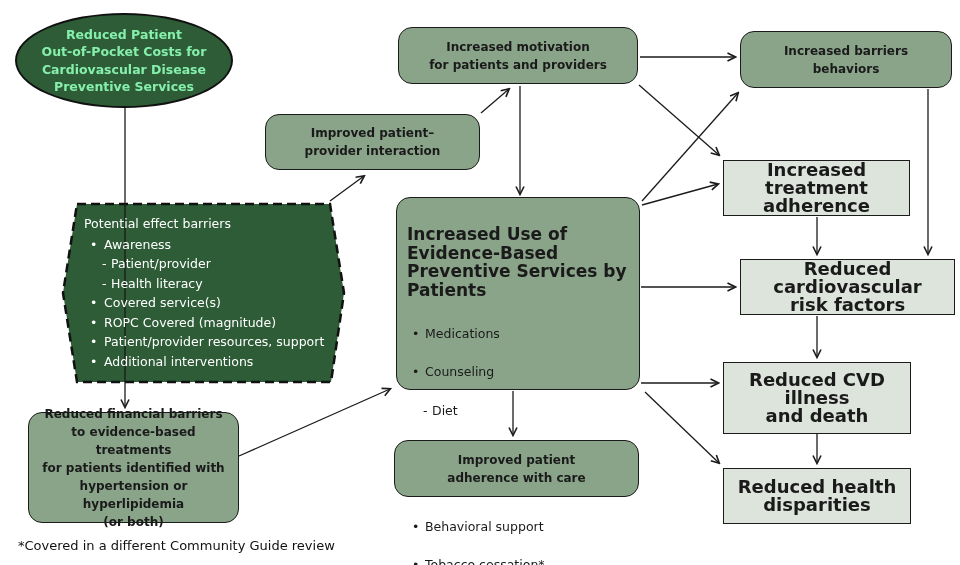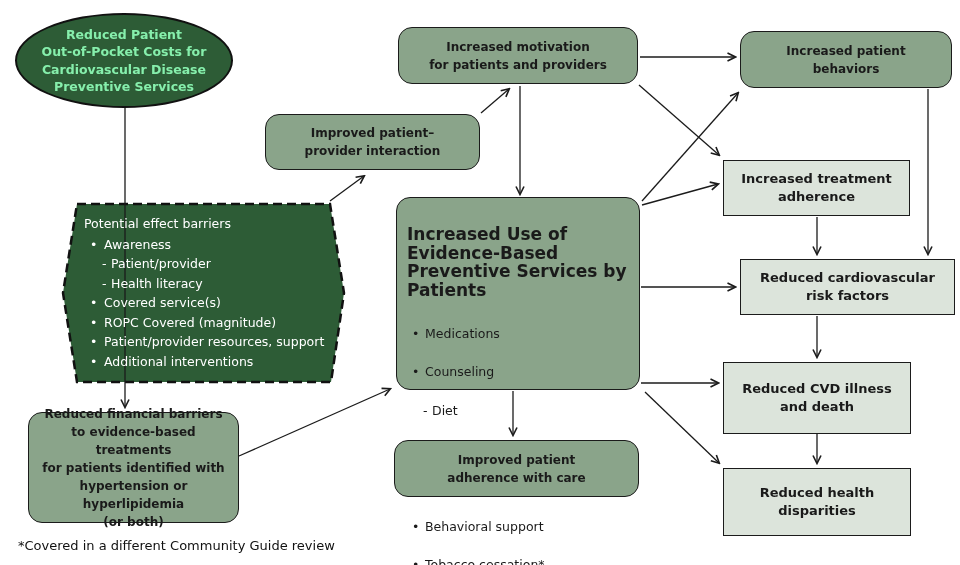--- a/index.html
+++ b/index.html
@@ -6,21 +6,21 @@
   .canvas{
     position:relative;width:960px;height:565px;background:#ffffff;overflow:hidden;
     font-family:"DejaVu Sans","Liberation Sans",sans-serif;color:#1a1a1a;
   }
   svg.layer{position:absolute;left:0;top:0;width:960px;height:565px;z-index:1;}
   .node{position:absolute;z-index:2;display:flex;align-items:center;justify-content:center;
         text-align:center;box-sizing:border-box;white-space:pre-line;}
   .rbox{background:#8aa48a;border:1.6px solid #1b1b1b;border-radius:14px;
         font-weight:bold;font-size:12px;line-height:18px;padding:4px 8px;}
   .sbox{background:#dce4db;border:1.5px solid #1b1b1b;
-        font-weight:bold;font-size:13px;line-height:18px;padding:4px 6px;}
+        font-weight:bold;font-size:18px;line-height:18px;padding:4px 6px;}
   .oval{background:#2d5c36;border:2px solid #111;border-radius:50%;
         color:#86efac;font-weight:bold;font-size:12.5px;line-height:17.5px;padding:6px 10px;}
   .hex-text{z-index:3;color:#ffffff;font-size:12.5px;line-height:19.5px;
         display:block;text-align:left;white-space:normal;}
   .list-title{margin:0 0 1px 0;}
   .li{position:relative;}
   .li.bullet{padding-left:20px;}
   .li.bullet::before{content:"\2022";position:absolute;left:6px;}
   .li.dash{padding-left:27px;}
   .li.dash::before{content:"-";position:absolute;left:18px;}
@@ -69,21 +69,21 @@
   </svg>
 
   <div class="node oval" style="left:15px;top:13px;width:218px;height:95px;">Reduced Patient
 Out-of-Pocket Costs for
 Cardiovascular Disease
 Preventive Services</div>
 
   <div class="node rbox" style="left:398px;top:27px;width:240px;height:57px;">Increased motivation
 for patients and providers</div>
 
-  <div class="node rbox" style="left:740px;top:31px;width:212px;height:57px;">Increased patient
+  <div class="node rbox" style="left:740px;top:31px;width:212px;height:57px;">Increased barriers
 behaviors</div>
 
   <div class="node rbox" style="left:265px;top:114px;width:215px;height:56px;">Improved patient–
 provider interaction</div>
 
   <div class="node hex-text" style="left:84px;top:214px;width:252px;">
     <div class="list-title">Potential effect barriers</div>
     <div class="li bullet">Awareness</div>
     <div class="li dash">Patient/provider</div>
     <div class="li dash">Health literacy</div>
@@ -107,21 +107,21 @@
 
   <div class="node sbox" style="left:723px;top:160px;width:187px;height:56px;">Increased treatment
 adherence</div>
 
   <div class="node sbox" style="left:740px;top:259px;width:215px;height:56px;">Reduced cardiovascular
 risk factors</div>
 
   <div class="node sbox" style="left:723px;top:362px;width:188px;height:72px;">Reduced CVD illness
 and death</div>
 
-  <div class="node sbox" style="left:723px;top:468px;width:188px;height:68px;">Reduced health
+  <div class="node sbox" style="left:723px;top:468px;width:188px;height:56px;">Reduced health
 disparities</div>
 
   <div class="node rbox" style="left:28px;top:412px;width:211px;height:111px;">Reduced financial barriers
 to evidence-based treatments
 for patients identified with
 hypertension or hyperlipidemia
 (or both)</div>
 
   <div class="node rbox" style="left:394px;top:440px;width:245px;height:57px;">Improved patient
 adherence with care</div>

